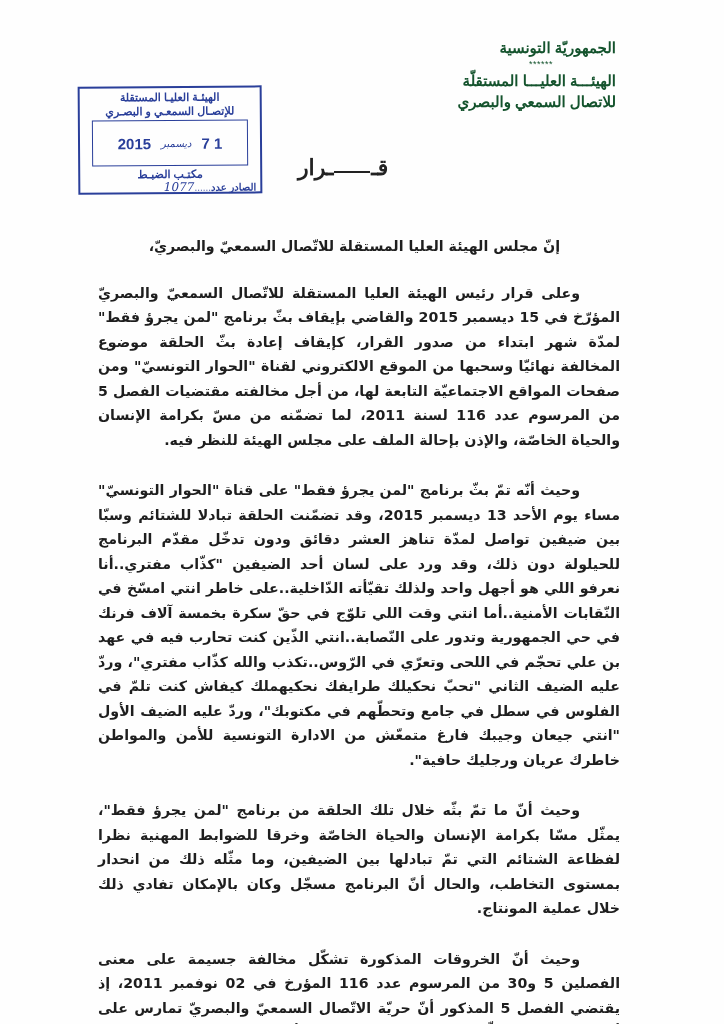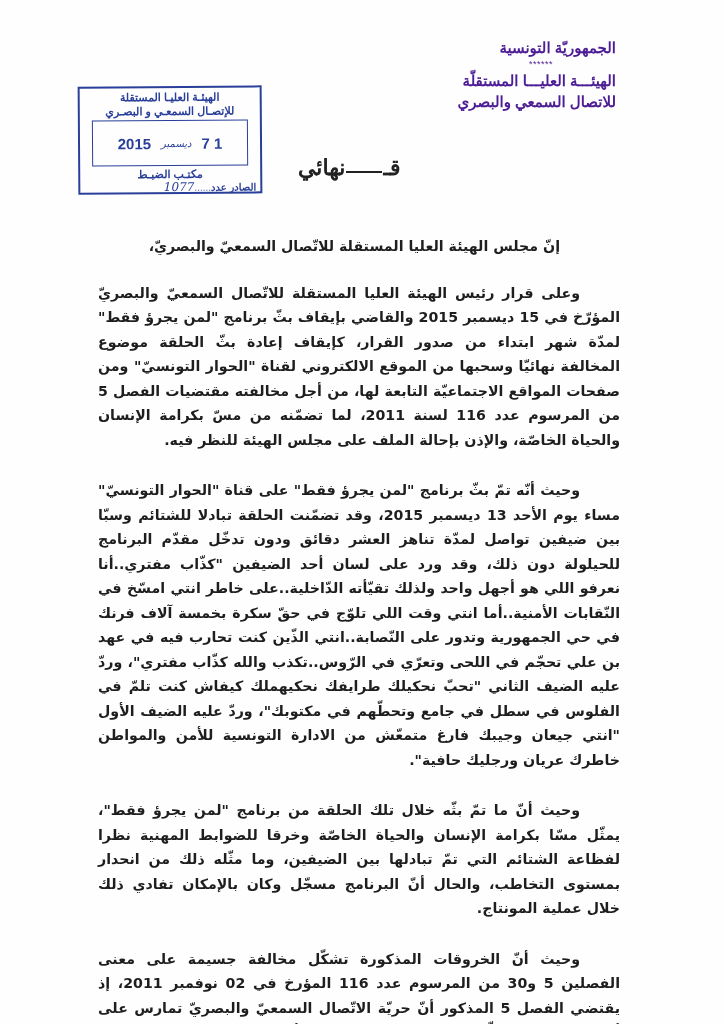--- a/index.html
+++ b/index.html
@@ -23,21 +23,21 @@
     
     .issuer {
       position: absolute;
       right: 108px;
       top: 38px;
       width: 200px;
       text-align: right;
       direction: rtl;
       font-family: "Liberation Sans", sans-serif;
       font-weight: bold;
-      color: #4c1d95;
+      color: #14532d;
     }
     .issuer .country {
       font-size: 15px;
       line-height: 20px;
     }
     .issuer .stars {
       text-align: center;
       width: 110px;
       margin-right: 20px;
       font-size: 9px;
@@ -194,21 +194,21 @@
       <span class="month">ديسمبر</span>
       <span>2015</span>
     </div>
     <div class="stamp-office">مكتـب الضبـط</div>
     <div class="stamp-ref">
       <span>الصادر عدد</span><span class="dots">......</span><span class="handwritten">1077</span>
     </div>
   </div>
 
   <div class="decision-title">
-    <span>قـ</span><span class="kashida"></span><span>نهائي</span>
+    <span>قـ</span><span class="kashida"></span><span>ـرار</span>
   </div>
 
   <div class="body">
     <p class="preamble">إنّ مجلس الهيئة العليا المستقلة للاتّصال السمعيّ والبصريّ،</p>
     <p class="para">وعلى قرار رئيس الهيئة العليا المستقلة للاتّصال السمعيّ والبصريّ المؤرّخ في 15 ديسمبر 2015 والقاضي بإيقاف بثّ برنامج "لمن يجرؤ فقط" لمدّة شهر ابتداء من صدور القرار، كإيقاف إعادة بثّ الحلقة موضوع المخالفة نهائيّا وسحبها من الموقع الالكتروني لقناة "الحوار التونسيّ" ومن صفحات المواقع الاجتماعيّة التابعة لها، من أجل مخالفته مقتضيات الفصل 5 من المرسوم عدد 116 لسنة 2011، لما تضمّنه من مسّ بكرامة الإنسان والحياة الخاصّة، والإذن بإحالة الملف على مجلس الهيئة للنظر فيه.</p>
     <p class="para">وحيث أنّه تمّ بثّ برنامج "لمن يجرؤ فقط" على قناة "الحوار التونسيّ" مساء يوم الأحد 13 ديسمبر 2015، وقد تضمّنت الحلقة تبادلا للشتائم وسبّا بين ضيفين تواصل لمدّة تناهز العشر دقائق ودون تدخّل مقدّم البرنامج للحيلولة دون ذلك، وقد ورد على لسان أحد الضيفين "كذّاب مفتري..أنا نعرفو اللي هو أجهل واحد ولذلك تقيّأته الدّاخلية..على خاطر انتي امسّخ في النّقابات الأمنية..أما انتي وقت اللي تلوّج في حقّ سكرة بخمسة آلاف فرنك في حي الجمهورية وتدور على النّصابة..انتي الذّين كنت تحارب فيه في عهد بن علي تحجّم في اللحى وتعرّي في الرّوس..تكذب والله كذّاب مفتري"، وردّ عليه الضيف الثاني "تحبّ نحكيلك طرايفك نحكيهملك كيفاش كنت تلمّ في الفلوس في سطل في جامع وتحطّهم في مكتوبك"، وردّ عليه الضيف الأول "انتي جيعان وجيبك فارغ متمعّش من الادارة التونسية للأمن والمواطن خاطرك عريان ورجليك حافية".</p>
     <p class="para">وحيث أنّ ما تمّ بثّه خلال تلك الحلقة من برنامج "لمن يجرؤ فقط"، يمثّل مسّا بكرامة الإنسان والحياة الخاصّة وخرقا للضوابط المهنية نظرا لفظاعة الشتائم التي تمّ تبادلها بين الضيفين، وما مثّله ذلك من انحدار بمستوى التخاطب، والحال أنّ البرنامج مسجّل وكان بالإمكان تفادي ذلك خلال عملية المونتاج.</p>
     <p class="para">وحيث أنّ الخروقات المذكورة تشكّل مخالفة جسيمة على معنى الفصلين 5 و30 من المرسوم عدد 116 المؤرخ في 02 نوفمبر 2011، إذ يقتضي الفصل 5 المذكور أنّ حريّة الاتّصال السمعيّ والبصريّ تمارس على أساس ضوابط تتعلّق باحترام حقوق الآخرين أو سمعتهم ومنها بالخصوص احترام كرامة الإنسان والحياة الخاصّة.</p>
   </div>
 

